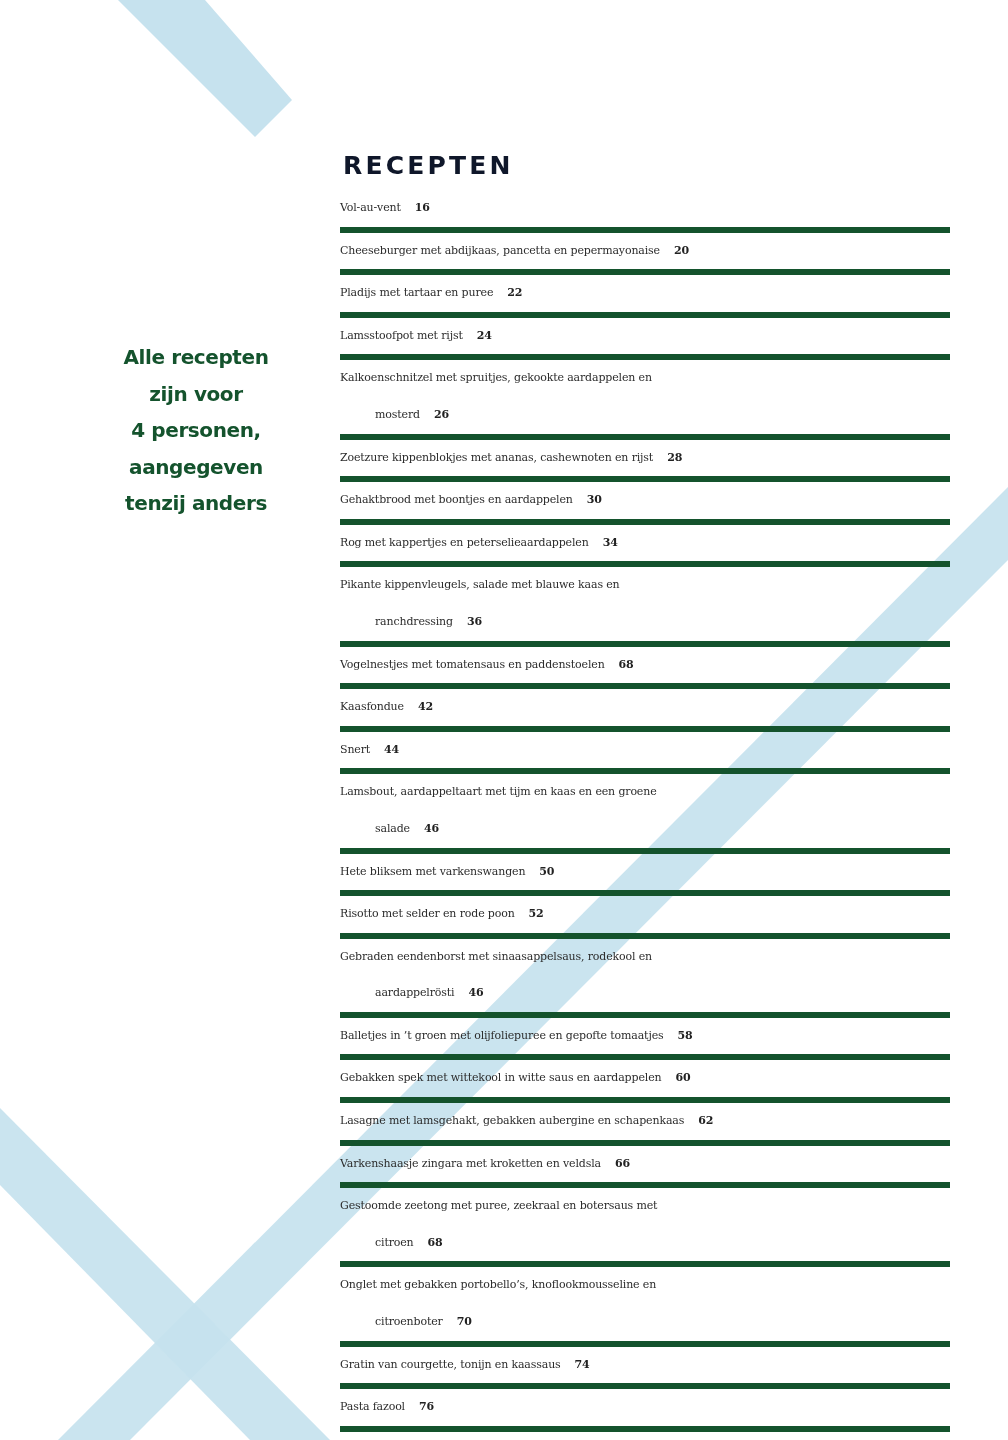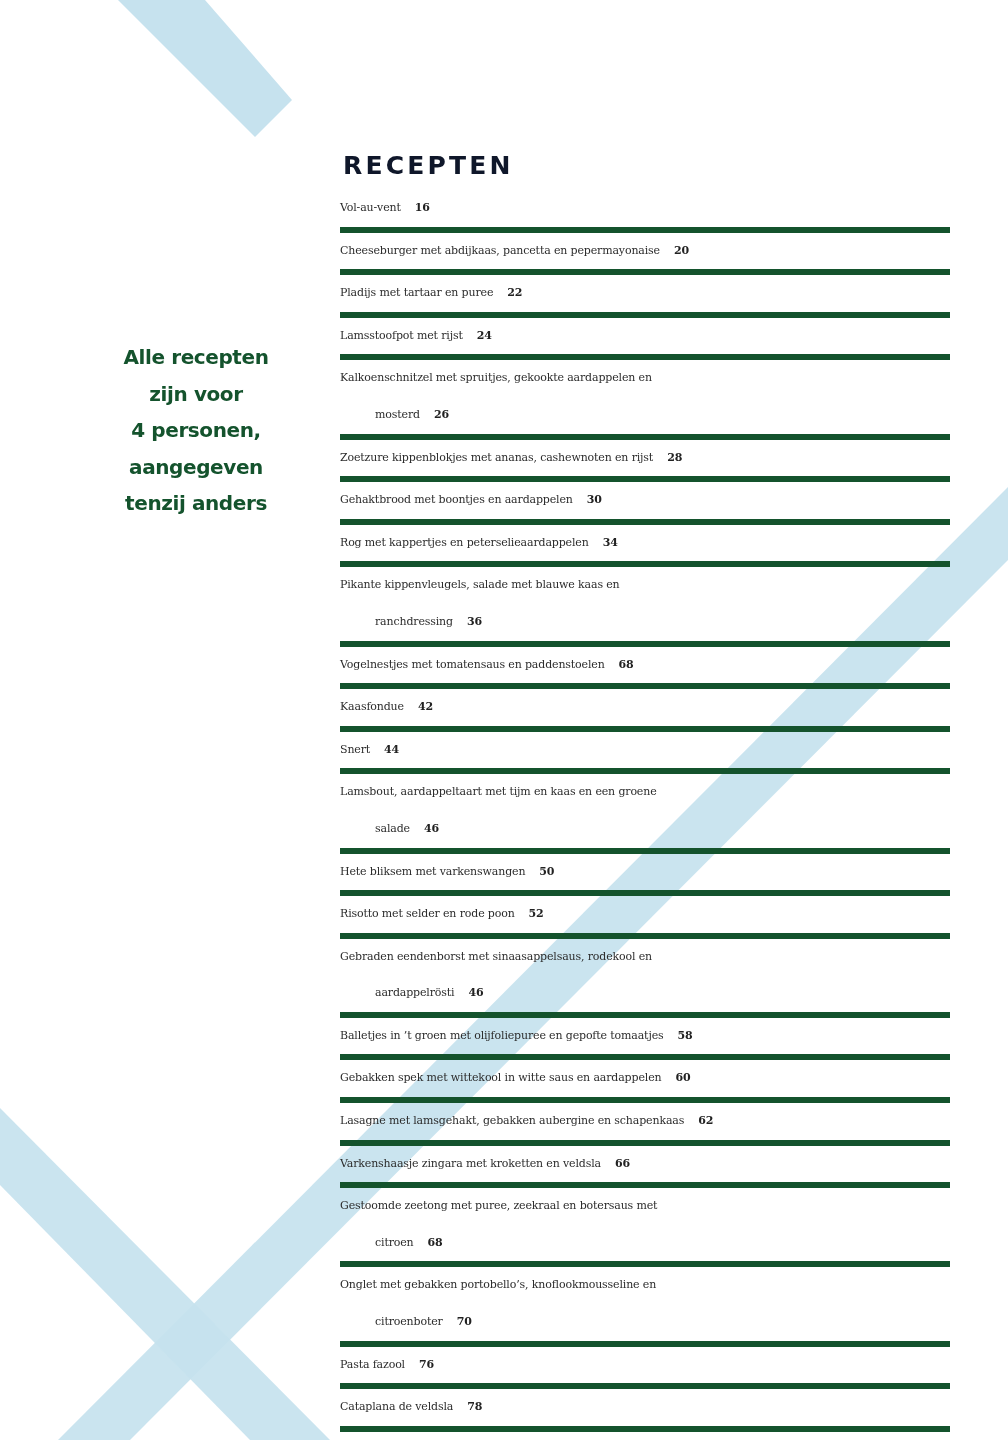--- a/index.html
+++ b/index.html
@@ -167,19 +167,22 @@
       </li>
       <li class="toc-item">
         <span class="t-line"><span>Gestoomde zeetong met puree, zeekraal en botersaus met</span></span>
         <span class="t-line cont"><span>citroen</span><span class="page">68</span></span>
       </li>
       <li class="toc-item">
         <span class="t-line"><span>Onglet met gebakken portobello’s, knoflookmousseline en</span></span>
         <span class="t-line cont"><span>citroenboter</span><span class="page">70</span></span>
       </li>
       <li class="toc-item">
+        <span class="t-line"><span>Gratin van courgette, tonijn en kaassaus</span><span class="page">74</span></span>
+      </li>
+      <li class="toc-item">
         <span class="t-line"><span>Pasta fazool</span><span class="page">76</span></span>
       </li>
       <li class="toc-item">
         <span class="t-line"><span>Cataplana de veldsla</span><span class="page">78</span></span>
       </li>
     </ul>
 </div>
 
 </body></html>

